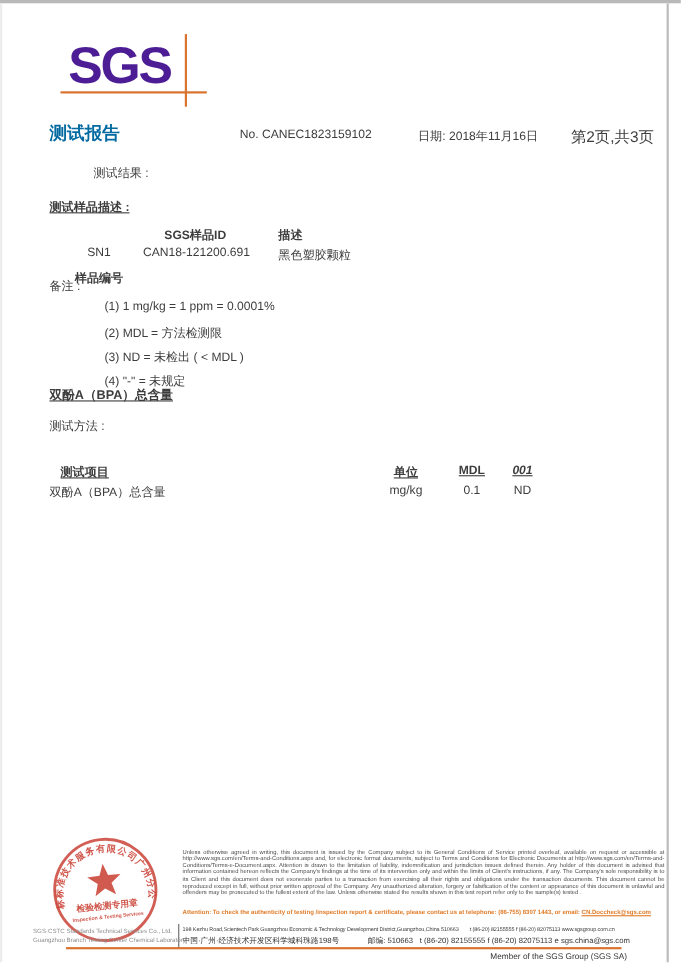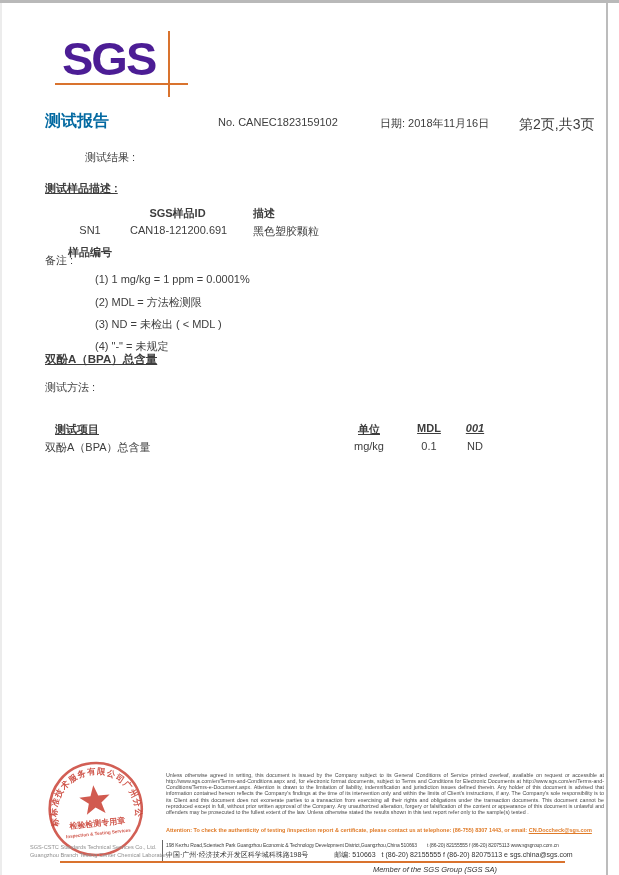--- a/index.html
+++ b/index.html
@@ -69,22 +69,22 @@
 
   .addr-divider { position:absolute; left:162px; top:837px; width:1px; height:22px; background:#666; }
   .addr-line1 { position:absolute; left:166px; top:839px; width:440px; font-size:5px; color:#3d3d3d;
                 white-space:nowrap; letter-spacing:-0.1px; }
   .addr-line1 .gap { display:inline-block; width:10px; }
   .addr-line2 { position:absolute; left:166px; top:847px; width:440px; font-size:7px; color:#333; white-space:nowrap; }
   .addr-line2 .gap  { display:inline-block; width:26px; }
   .addr-line2 .gap2 { display:inline-block; width:6px; }
 
   .footer-rule { position:absolute; left:60px; top:858px; width:505px; height:2px; background:#d9732e; }
-  .member-line { position:absolute; left:300px; top:862px; width:270px; text-align:center;
-                 font-size:7.5px; color:#333;font-style:italic; }
+  .member-line { position:absolute; left:300px; top:862px; width:270px; text-align:right;
+                 font-size:7.5px; color:#333; }
 
   
   .stamp { position:absolute; left:36px; top:756px; width:120px; height:105px;
            transform:rotate(-6deg); opacity:0.92; }
   .company-lines { position:absolute; left:30px; top:841px; font-size:5.6px; line-height:7.5px;
                    color:#8f8f8f; white-space:nowrap; }
 </style>
 </head>
 <body>
 

